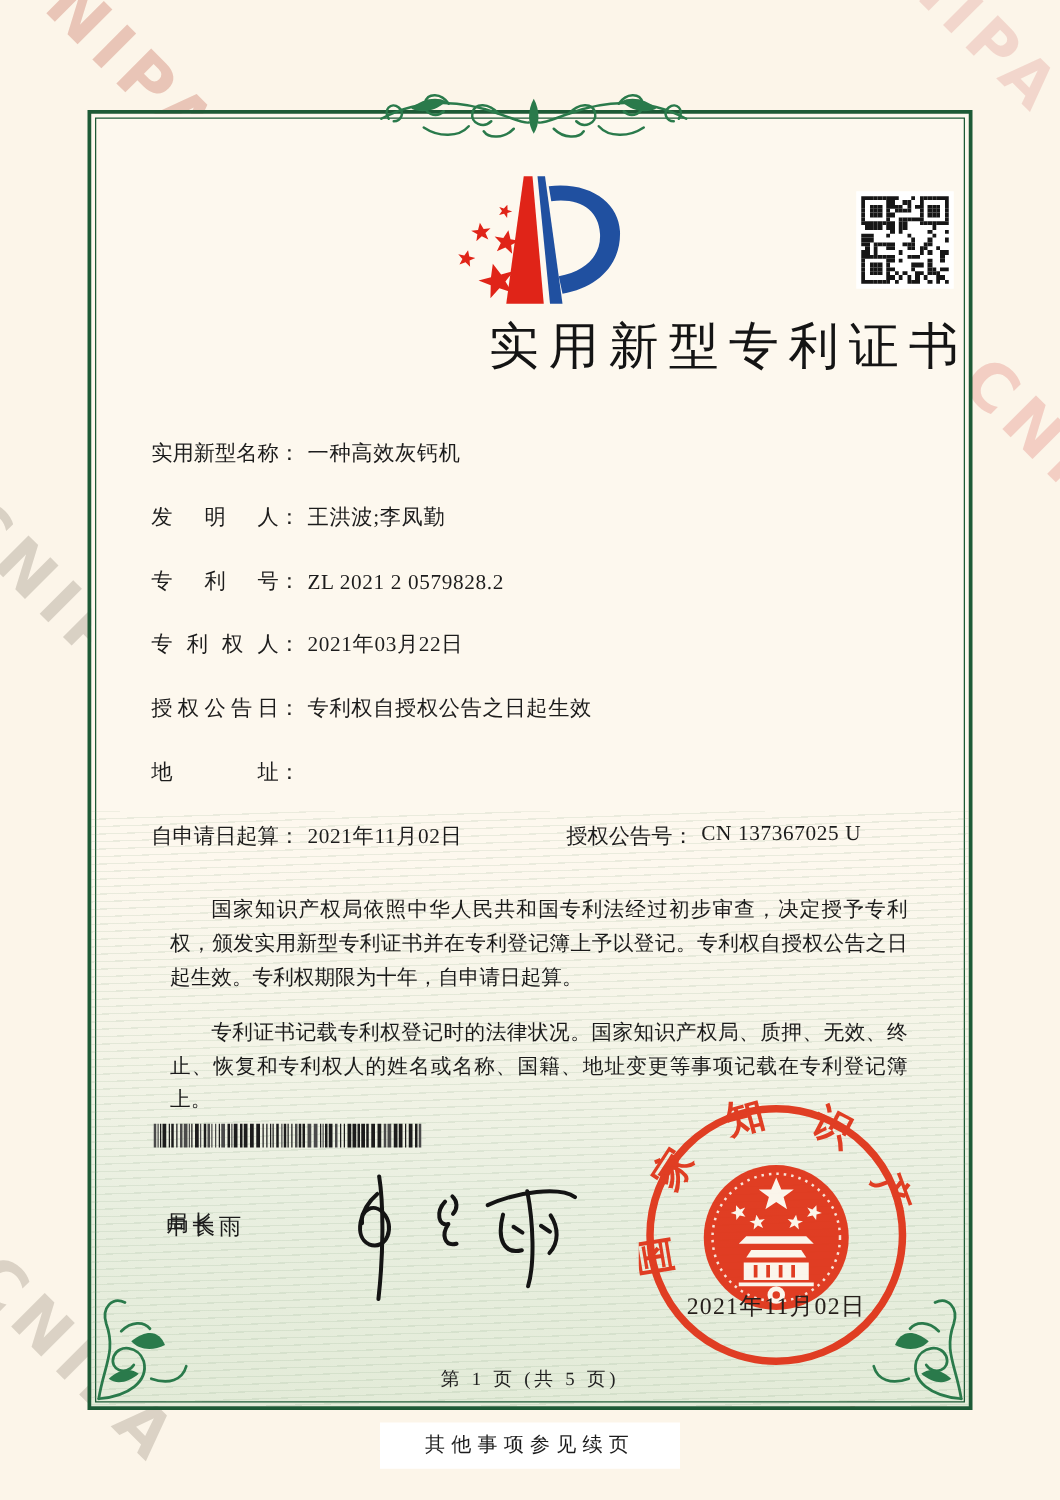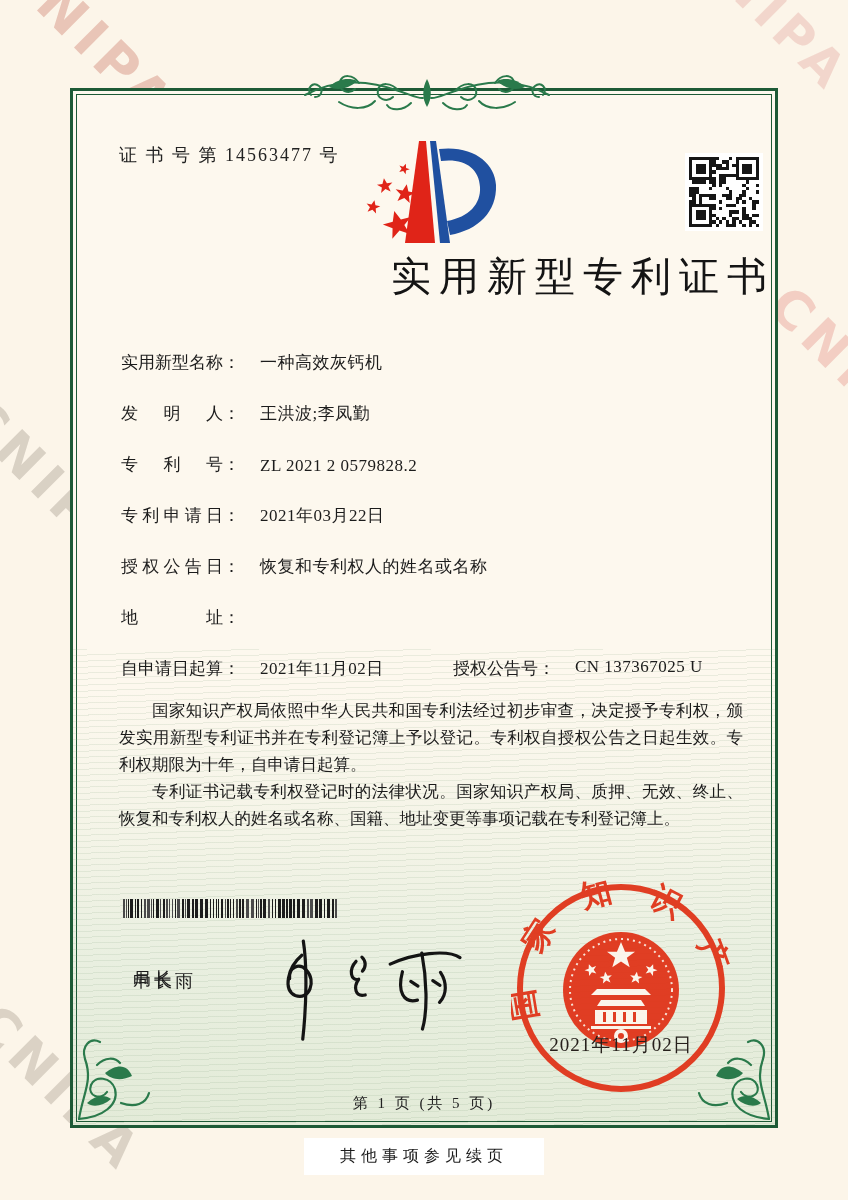--- a/index.html
+++ b/index.html
@@ -26,25 +26,25 @@
   .qr i{display:block;}
   .qr i.on{background:#161616;}
 
   .title{position:absolute;left:0;top:158px;width:100%;text-align:right;
          font-size:40px;font-weight:normal;letter-spacing:8px;text-indent:8px;color:#141414;}
 
   .fields{position:absolute;left:48px;top:232px;width:630px;font-size:17px;color:#1c1c1c;}
   .frow{height:51px;display:flex;align-items:flex-end;position:relative;}
   .flabel{display:inline-block;width:102px;text-align-last:justify;-moz-text-align-last:justify;}
   .fcolon{display:inline-block;}
-  .fvalue{margin-left:20px;letter-spacing:0.5px;}
+  .fvalue{margin-left:6px;letter-spacing:0.5px;}
   .pair2{position:absolute;left:332px;bottom:0;display:flex;}
 
   .paras{position:absolute;left:46px;top:606px;width:624px;font-size:16.5px;line-height:27px;color:#1a1a1a;text-align:justify;}
-  .paras p{margin:0;text-indent:2em;}
+  .paras p{margin:17px;text-indent:2em;}
 
   .barcode{position:absolute;left:50px;top:808px;width:220px;height:19px;display:flex;align-items:stretch;}
   .barcode i{background:#1c1c1c;display:block;}
 
   .officer-title{position:absolute;left:60px;top:876px;font-size:18px;letter-spacing:3px;color:#1c1c1c;}
   .officer-name{position:absolute;left:60px;top:878px;font-size:18px;letter-spacing:3px;color:#1c1c1c;}
   .signature{position:absolute;left:172px;top:840px;}
 
   .seal{position:absolute;left:438px;top:787px;}
   .seal-date{position:absolute;left:446px;top:941px;width:204px;text-align:center;
@@ -121,21 +121,20 @@
         <path d="M4,88 C8,62 18,50 10,28 C6,15 15,6 25,11"></path>
         <path d="M46,72 C60,77 71,73 74,62"></path>
         <path d="M22,34 C30,26 40,26 45,32"></path>
       </g>
       <g fill="#2a7a4b">
         <path d="M30,42 C44,31 53,35 57,45 C47,50 36,49 30,42 Z"></path>
         <path d="M12,72 C20,64 30,63 36,68 C28,75 18,77 12,72 Z"></path>
       </g>
     </svg>
 
-    <div class="cert-no">证 书 号 第 14563477 号</div>
 
     <svg class="logo" width="196" height="122" viewBox="0 0 196 122">
       <defs>
         <path id="st" d="M0,-10 L2.9,-3.1 L10,-3.1 L4.2,1.2 L6.2,8.1 L0,4 L-6.2,8.1 L-4.2,1.2 L-10,-3.1 L-2.9,-3.1 Z"></path>
       </defs>
       <g fill="#e02418">
         <use href="#st" transform="translate(67,88) scale(1.45) rotate(-15)"></use>
         <use href="#st" transform="translate(74,57) scale(1.0) rotate(10)"></use>
         <use href="#st" transform="translate(54,49) scale(0.78) rotate(-8)"></use>
         <use href="#st" transform="translate(42,70) scale(0.7) rotate(12)"></use>
@@ -604,28 +603,28 @@
         <span class="flabel">发明人</span>
           <span class="fcolon">：</span>
         <span class="fvalue">王洪波;李凤勤</span>
       </div>
       <div class="frow">
         <span class="flabel">专利号</span>
           <span class="fcolon">：</span>
         <span class="fvalue">ZL 2021 2 0579828.2</span>
       </div>
       <div class="frow">
-        <span class="flabel">专利申请日</span>
+        <span class="flabel">专利权人</span>
           <span class="fcolon">：</span>
         <span class="fvalue">2021年03月22日</span>
       </div>
       <div class="frow">
         <span class="flabel">授权公告日</span>
           <span class="fcolon">：</span>
-        <span class="fvalue">恢复和专利权人的姓名或名称</span>
+        <span class="fvalue">专利权自授权公告之日起生效</span>
       </div>
       <div class="frow">
         <span class="flabel">地址</span>
           <span class="fcolon">：</span>
       </div>
       <div class="frow">
         <span class="flabel">自申请日起算</span>
           <span class="fcolon">：</span>
         <span class="fvalue">2021年11月02日</span>
         <span class="pair2">

